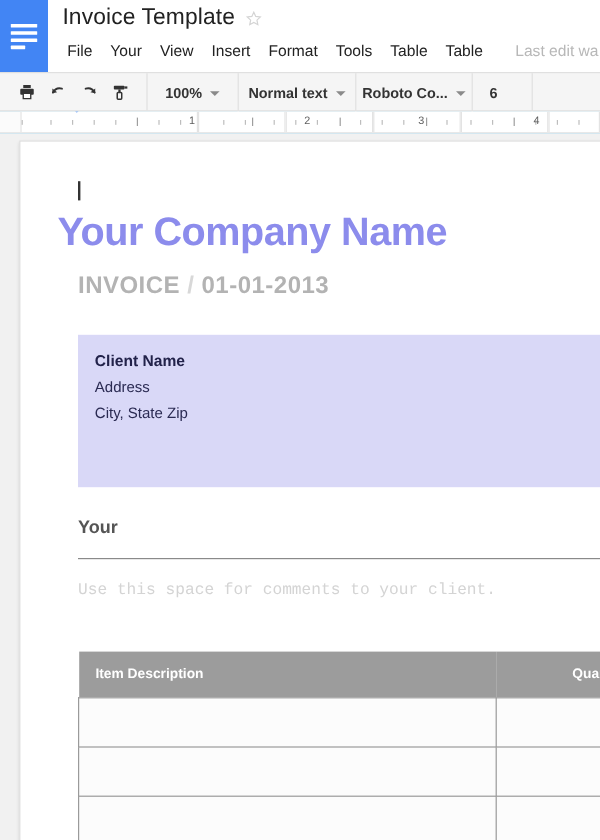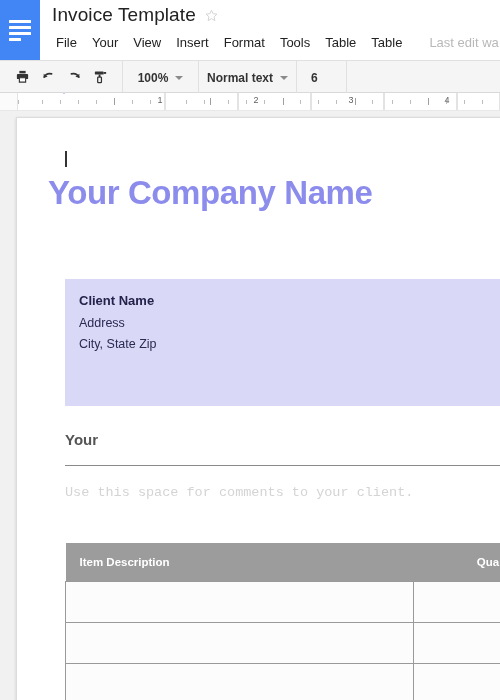--- a/index.html
+++ b/index.html
@@ -278,20 +278,24 @@
     <div class="tb-select zoom">
       <span class="lbl">100%</span>
       <span class="caret"></span>
     </div>
 
     <div class="tb-select style">
       <span class="lbl">Normal text</span>
       <span class="caret"></span>
     </div>
 
+    <div class="tb-select font">
+      <span class="lbl">Roboto Co...</span>
+      <span class="caret"></span>
+    </div>
 
     <div class="tb-select size">
       <span class="lbl">6</span>
     </div>
   </div>
 
   <div class="ruler">
     <div class="ruler-track"></div>
     <div class="ruler-seg" style="left:17px; width:148px;"></div>
     <div class="ruler-seg" style="left:165px; width:73px;"></div>
@@ -338,20 +342,25 @@
     </span>
   </div>
 
   <div class="canvas">
     <div class="page">
 
       <span class="caret-mark"></span>
 
       <div class="company-name">Your Company Name</div>
 
+      <div class="invoice-line">
+        <span>INVOICE</span>
+        <span class="sep">/</span>
+        <span>01-01-2013</span>
+      </div>
 
       <div class="client-block">
         <div class="client-name">Client Name</div>
         <div class="client-line">Address</div>
         <div class="client-line">City, State Zip</div>
       </div>
 
       <div class="notes-title">Your</div>
       <div class="notes-rule"></div>
       <div class="notes-placeholder">Use this space for comments to your client.</div>

